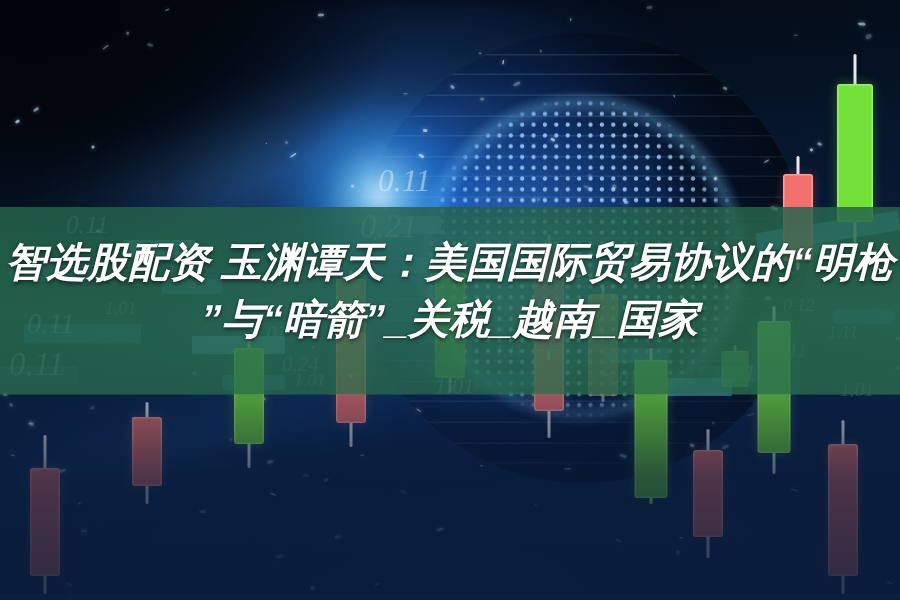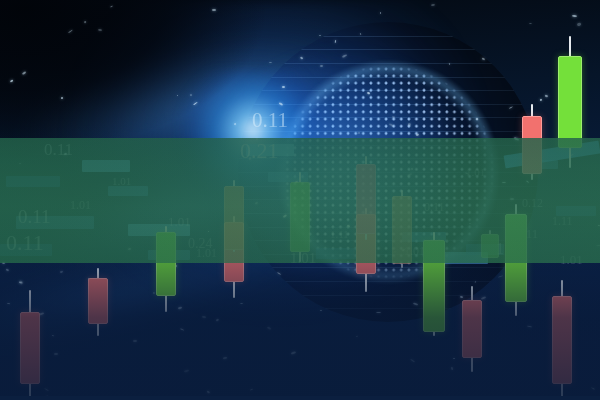--- a/index.html
+++ b/index.html
@@ -7,20 +7,21 @@
     padding: 0;
     background: #000;
   }
   #stage {
     position: relative;
     width: 600px;
     height: 400px;
     overflow: hidden;
     background: #ec4899;
     font-family: "Liberation Sans", "DejaVu Sans", sans-serif;
+    font-style: italic;
   }
 
   
   .layer { position: absolute; inset: 0; }
 
   .bg-base {
     background:
       radial-gradient(ellipse 70% 55% at 8% 6%,  #030a16 0%, rgba(3,10,22,0) 70%),
       radial-gradient(ellipse 90% 80% at 50% 105%, #0b2347 0%, rgba(11,35,71,0) 70%),
       linear-gradient(175deg, #03080f 0%, #061529 28%, #0a2044 62%, #0c2047 100%);
@@ -455,15 +456,19 @@
         <div class="wick"></div>
         <div class="body" style="top: 4px; height: 22px;"></div>
       </div>
     </div>
 
   <div class="bottom-scrim"></div>
 
   <div class="band"></div>
   <div class="band-tint"></div>
 
+  <div class="headline">
+    <span class="l1">智选股配资 玉渊谭天：美国国际贸易协议的“明枪</span>
+    <span class="l2">”与“暗箭”_关税_越南_国家</span>
+  </div>
 
   <div class="bottom-line"></div>
 </div>
 
 </body></html>

